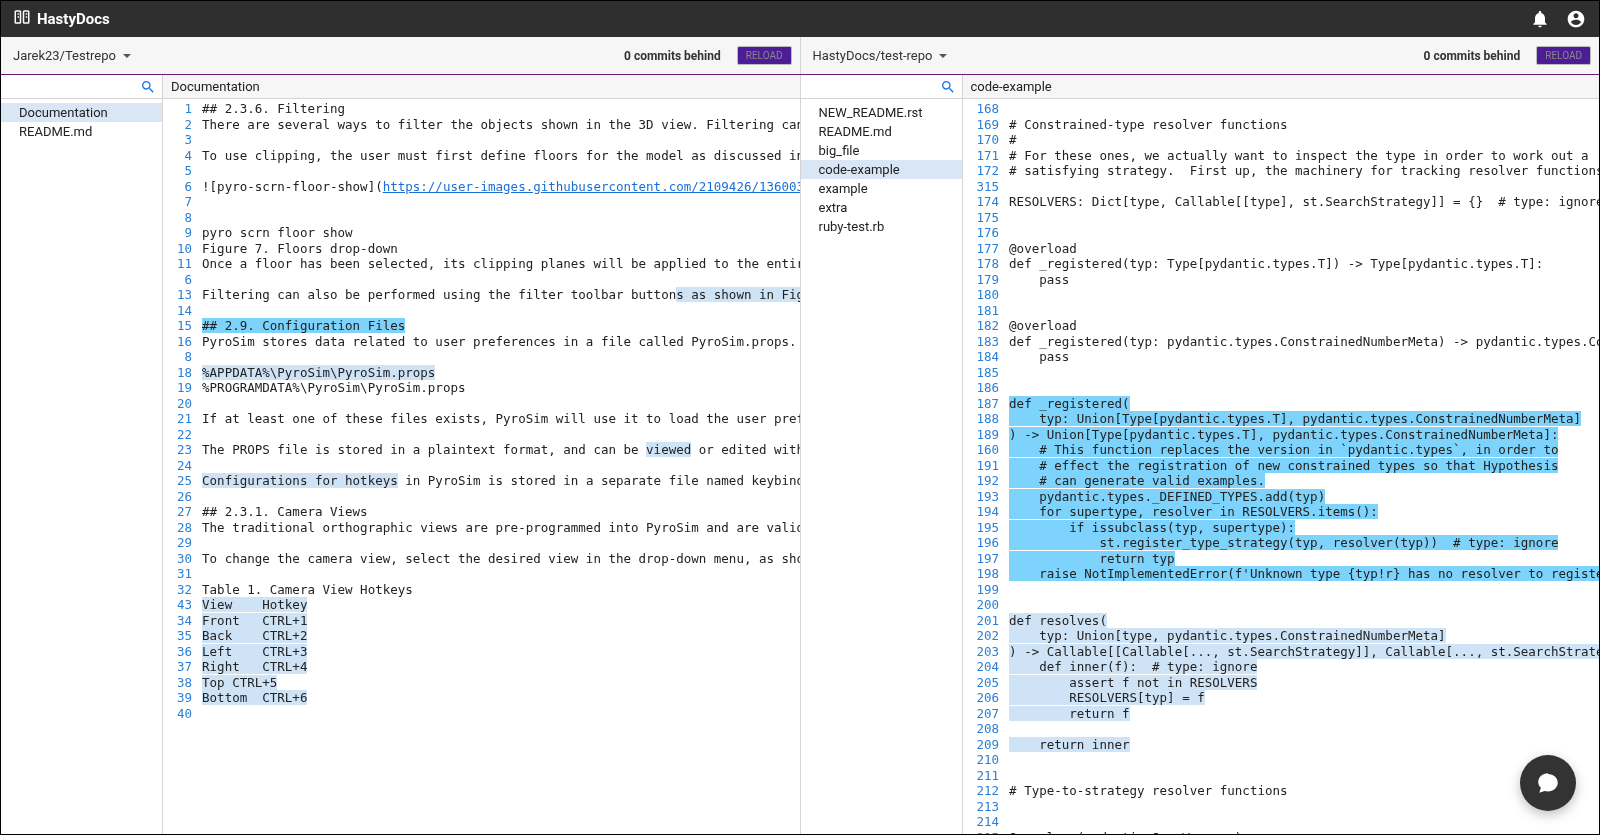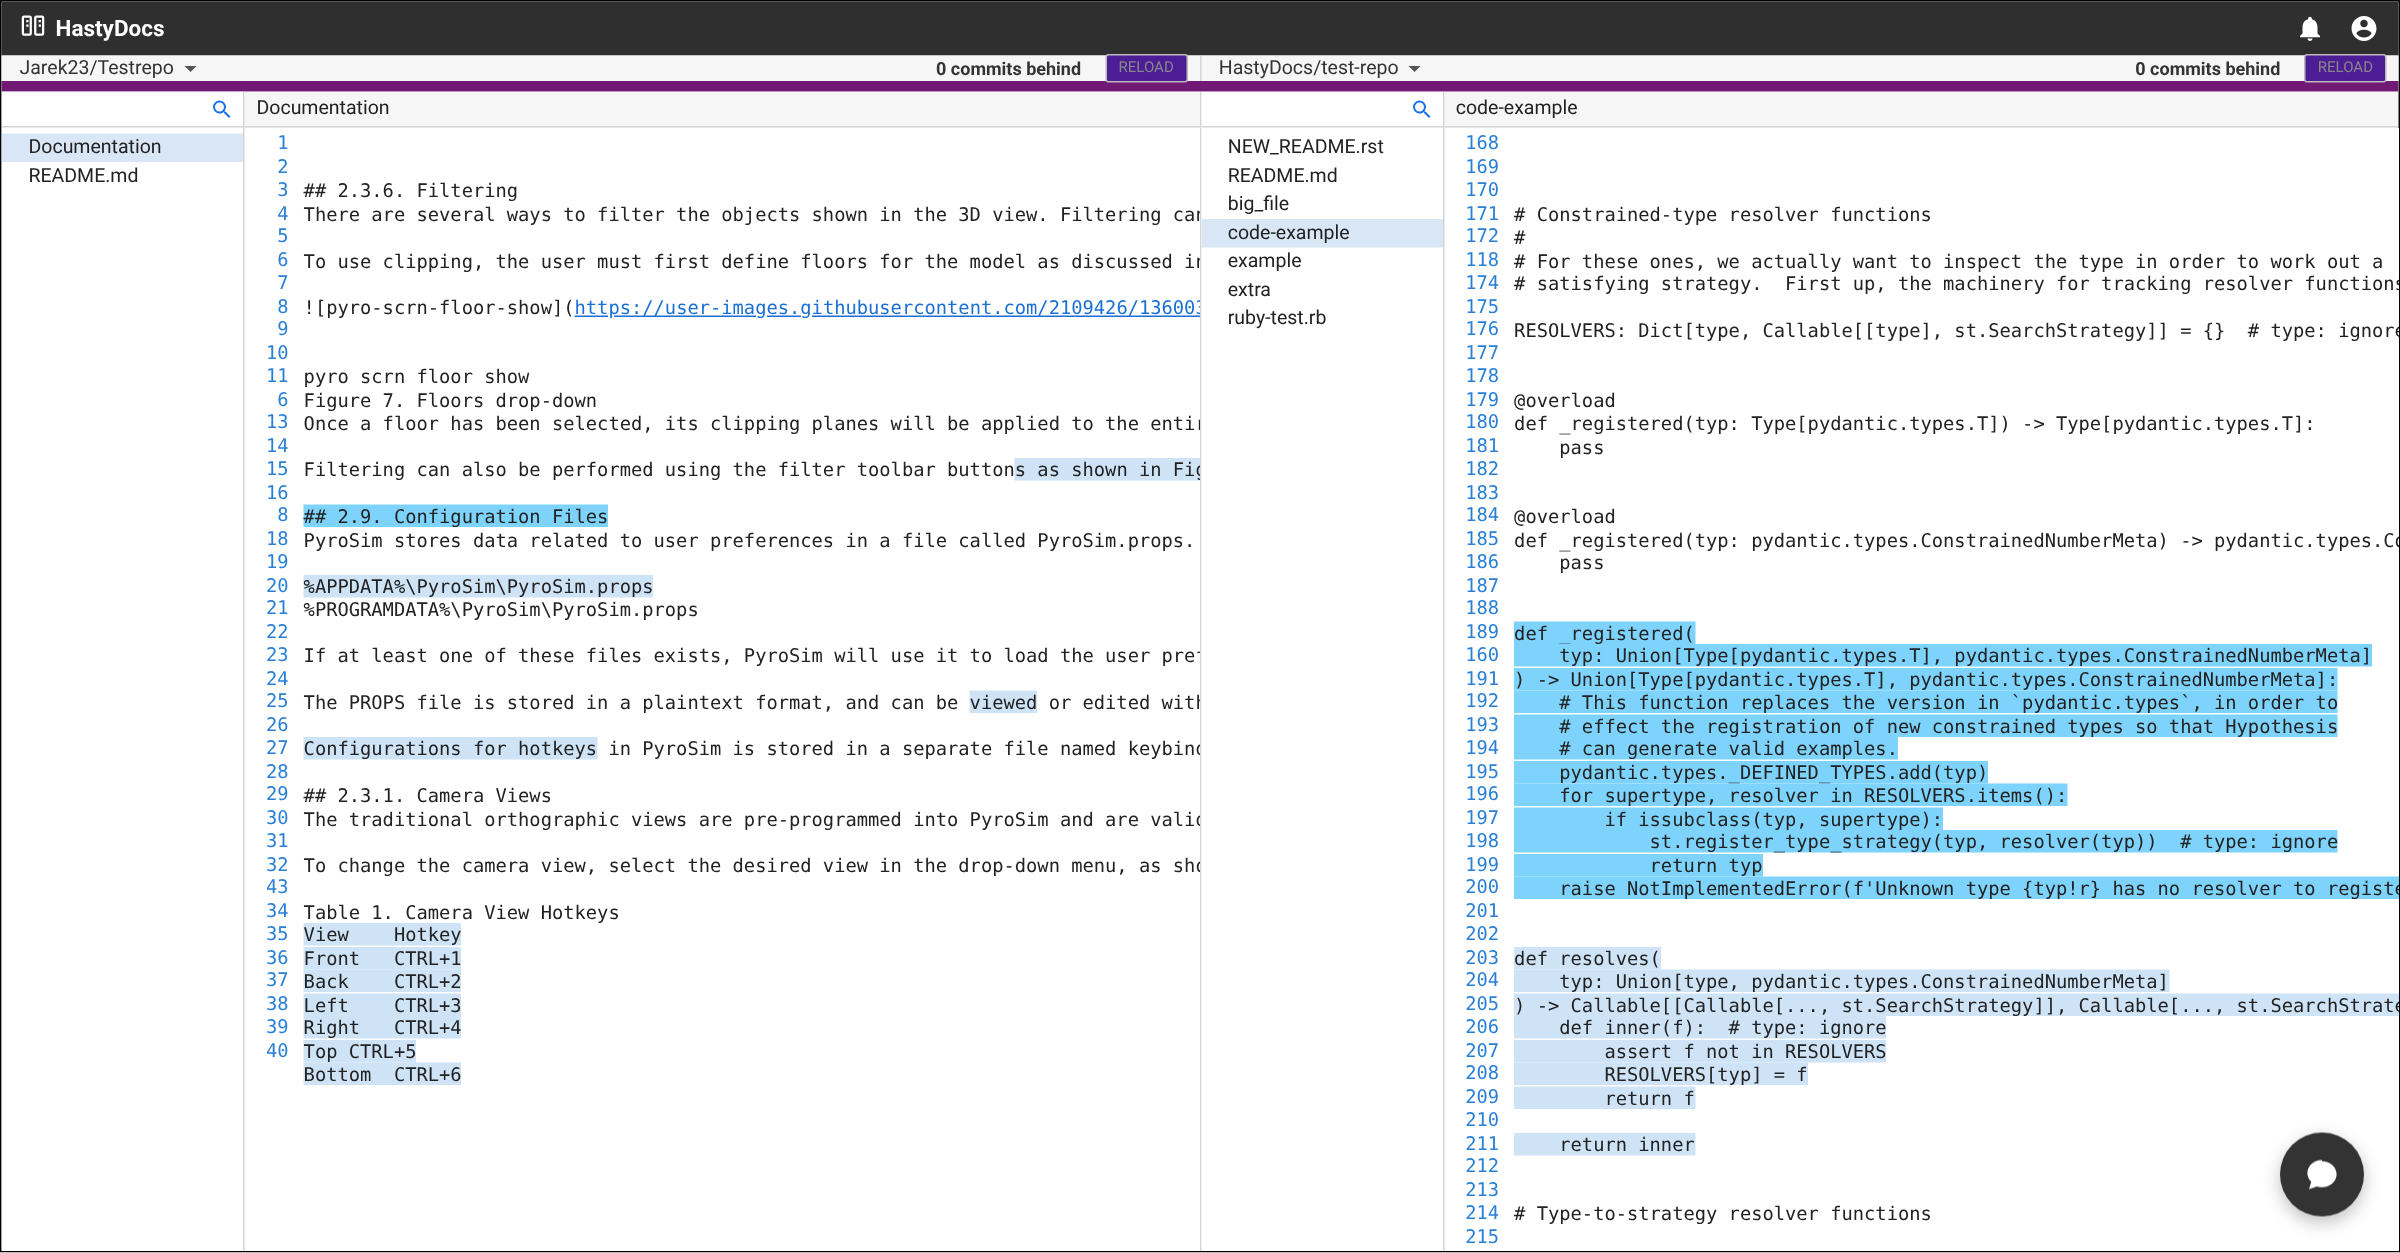--- a/index.html
+++ b/index.html
@@ -8,21 +8,21 @@
 
   
   .topbar { height: 36px; background: #2f2f2f; color: #fff; display: flex; align-items: center; padding: 0 12px; }
   .brand { display: flex; align-items: center; gap: 6px; font-weight: 700; font-size: 15px; }
   .brand svg { width: 18px; height: 18px; }
   .topbar-spacer { flex: 1; }
   .topbar-icon { width: 22px; height: 22px; display: flex; align-items: center; justify-content: center; margin-left: 14px; cursor: pointer; }
   .topbar-icon svg { width: 20px; height: 20px; fill: #fff; }
 
   
-  .repo-row { height: 24px; background: #f6f6f6; border-bottom: 7px solid #701a75; display: flex; }
+  .repo-row { height: 38px; background: #f6f6f6; border-bottom: 1px solid #701a75; display: flex; }
   .repo-half { flex: 1; display: flex; align-items: center; padding: 0 8px; gap: 8px; }
   .repo-half + .repo-half { border-left: 1px solid #d4d4d4; }
   .repo-select { display: flex; align-items: center; gap: 6px; font-size: 13px; color: #333; cursor: pointer; padding: 2px 4px; }
   .repo-select svg { width: 10px; height: 10px; fill: #555; }
   .repo-status { margin-left: auto; font-size: 12px; color: #333; font-weight: 700; }
   .reload-btn { border: 1px solid #bbb; background: #4c1d95; color: #888; font-size: 10px; padding: 3px 8px; border-radius: 2px; margin-left: 8px; cursor: pointer; font-family: inherit; }
 
   
   .split { flex: 1; display: flex; overflow: hidden; }
   .pane { flex: 1; display: flex; overflow: hidden; }
@@ -33,21 +33,21 @@
   .tree-search-row svg { width: 16px; height: 16px; fill: #1a73e8; cursor: pointer; }
   .tree-items { flex: 1; overflow: auto; padding: 4px 0; }
   .tree-item { padding: 2px 18px; font-size: 13px; cursor: pointer; white-space: nowrap; }
   .tree-item.selected { background: #d8e6f5; }
 
   .editor-wrap { flex: 1; display: flex; flex-direction: column; overflow: hidden; }
   .editor-tab-row { height: 24px; border-bottom: 1px solid #d4d4d4; background: #f6f6f6; display: flex; align-items: center; padding-left: 8px; font-size: 13px; }
   .editor { flex: 1; display: flex; overflow: auto; font-family: "SF Mono", "Monaco", "Consolas", monospace; font-size: 12.5px; line-height: 15.5px; background: #fff; }
   .gutter { padding: 2px 10px 2px 14px; text-align: right; color: #2a80d6; user-select: none; background: #fff; }
   .gutter div { height: 15.5px; }
-  .code { padding: 2px 0; white-space: pre; margin-top: 32px; }
+  .code { padding: 2px 0; white-space: pre; }
   .code-line { height: 15.5px; }
   .hl-orange { background: #7dd3fc; }
   .hl-blue { background: #cfe3f7; }
   .hl-link { color: #1a6fd6; text-decoration: underline; }
 
   
   .chat-fab { position: absolute; right: 24px; bottom: 24px; width: 56px; height: 56px; border-radius: 50%; background: #333; display: flex; align-items: center; justify-content: center; box-shadow: 0 4px 12px rgba(0,0,0,0.25); cursor: pointer; }
   .chat-fab svg { width: 26px; height: 26px; fill: #fff; }
 </style>
 </head>
@@ -192,21 +192,21 @@
         <div class="editor-tab-row">
           <span>code-example</span>
         </div>
         <div class="editor">
           <div class="gutter" id="gutter-right">
               <div>168</div>
               <div>169</div>
               <div>170</div>
               <div>171</div>
               <div>172</div>
-              <div>118</div>
+              <div>315</div>
               <div>174</div>
               <div>175</div>
               <div>176</div>
               <div>177</div>
               <div>178</div>
               <div>179</div>
               <div>180</div>
               <div>181</div>
               <div>182</div>
               <div>183</div>

